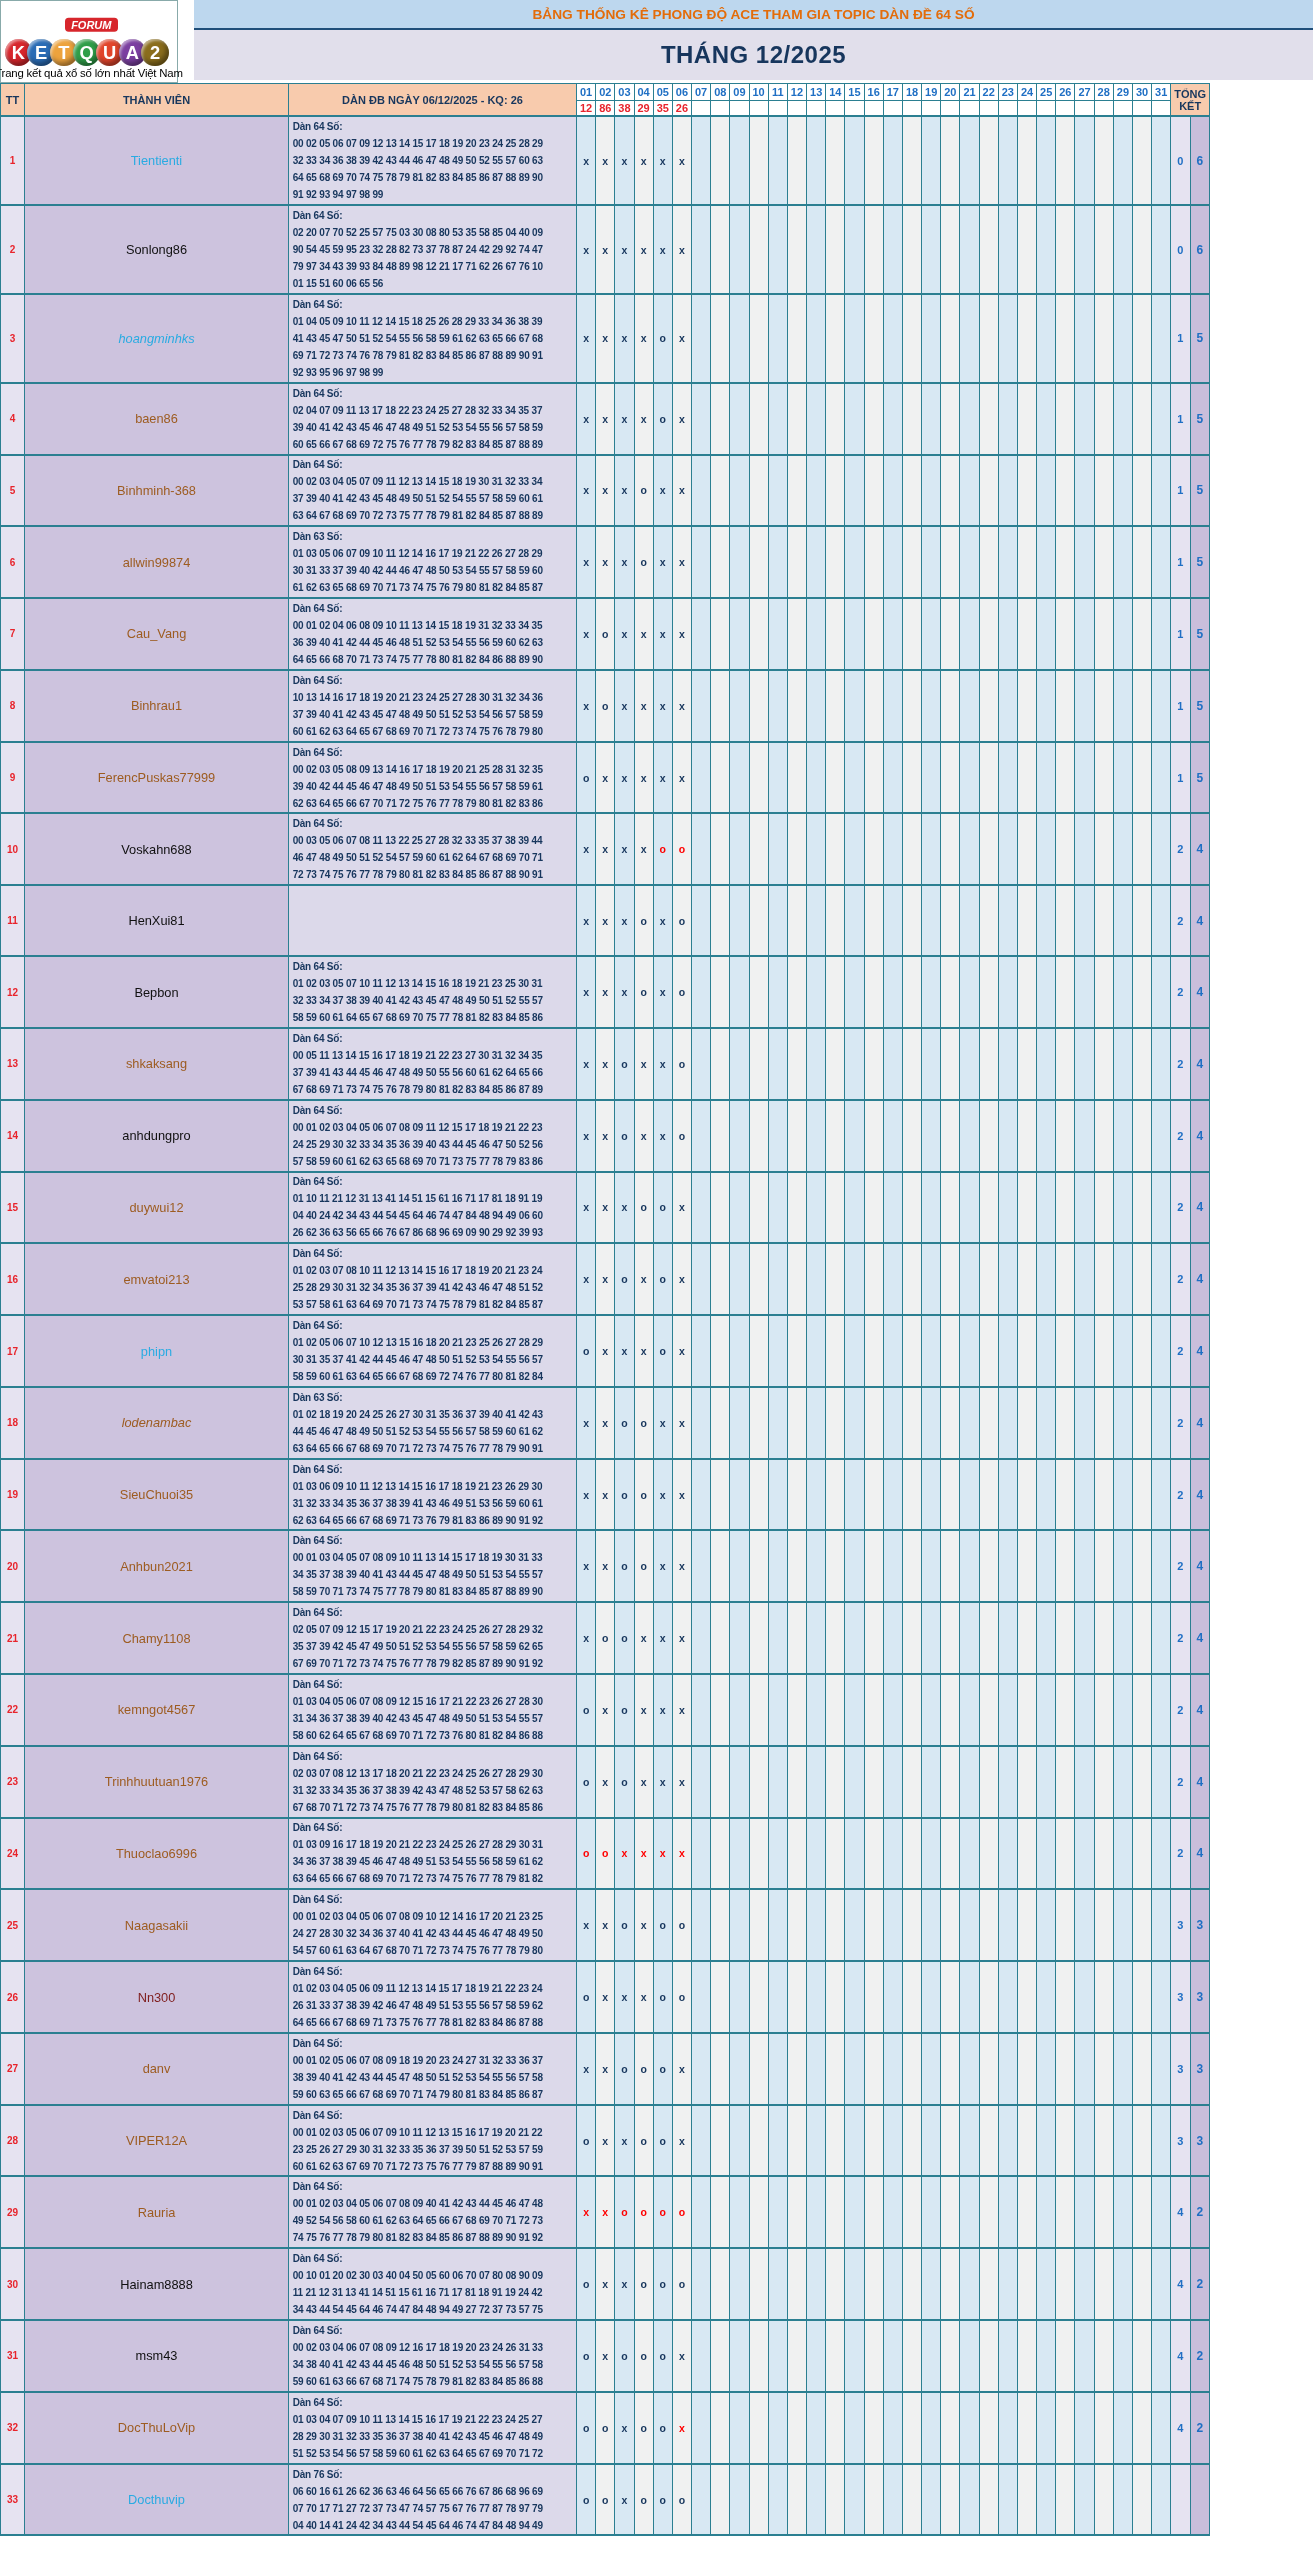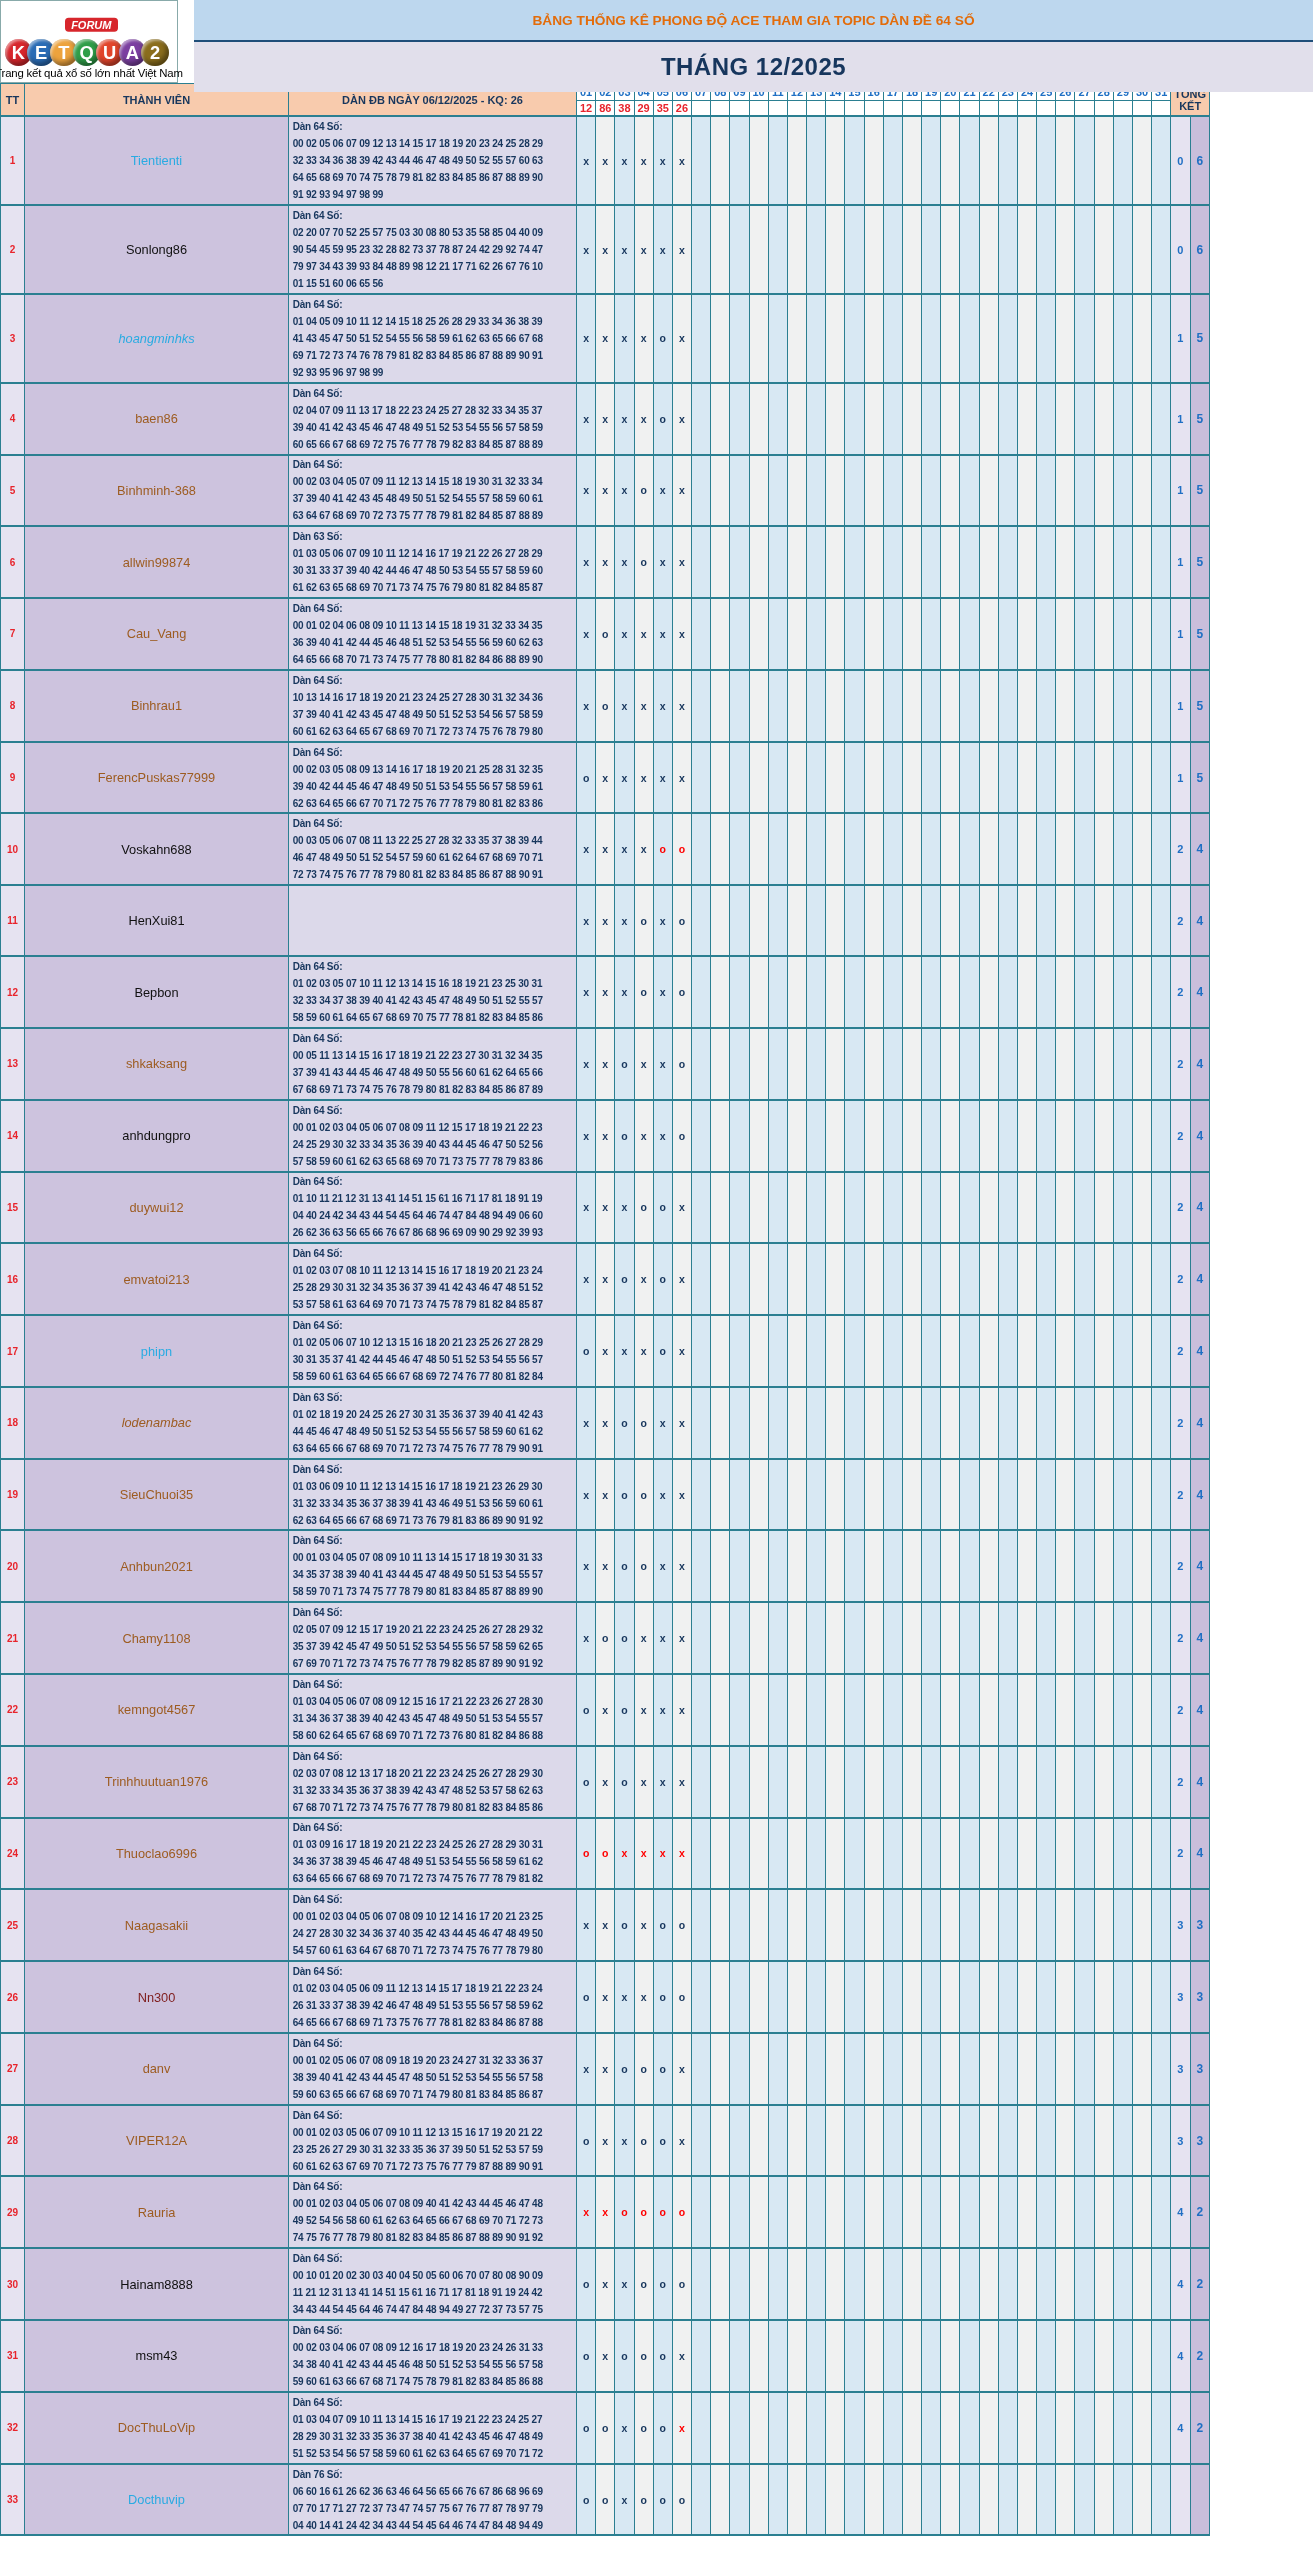--- a/index.html
+++ b/index.html
@@ -14,21 +14,21 @@
   .top{position:relative;height:83px;}
   .logo-box{position:absolute;left:0;top:0;width:178px;height:83px;background:#fff;border:1.8px solid #8aa;z-index:2;
     display:flex;flex-direction:column;justify-content:flex-end;align-items:center;padding:1.8px;}
   .letters{display:flex;align-items:center;margin-bottom:0.9px;}
   .letter{width:27.4px;height:27.4px;border-radius:50%;color:#fff;font-weight:bold;font-size:18.3px;
     display:flex;align-items:center;justify-content:center;margin-left:-4.6px;
     box-shadow:inset -2.7px -3.7px 5.5px rgba(0,0,0,.4), inset 1.8px 1.8px 2.7px rgba(255,255,255,.5);}
   .forum-badge{background:#d7262c;color:#fff;font-style:italic;font-weight:bold;font-size:11px;
     padding:0.9px 6.4px;border-radius:3.7px;margin-left:4.6px;transform:translateY(-7.3px);}
   .tagline{font-size:11.4px;color:#000;white-space:nowrap;letter-spacing:-0.2px;padding-bottom:0.9px;}
-  .title-bar{margin-left:194px;height:42px;background:var(--titleblue);border-bottom:2.7px solid #1f4e79;
+  .title-bar{margin-left:194px;height:30px;background:var(--titleblue);border-bottom:2.7px solid #1f4e79;
     display:flex;align-items:center;justify-content:center;color:var(--orange);font-weight:bold;font-size:13.7px;}
   .month-bar{margin-left:194px;height:50px;background:var(--monthlav);
     display:flex;align-items:center;justify-content:center;color:var(--navy);font-weight:bold;font-size:24px;letter-spacing:0.5px;}
   table{border-collapse:collapse;table-layout:fixed;width:1210px;}
   col.c-tt{width:24px;} col.c-name{width:264px;} col.c-nums{width:288px;}
   th,td{border:1.8px solid var(--teal);padding:0;overflow:hidden;}
   tbody td{border-top-width:2.7px;border-bottom-width:2.7px;}
   thead th{background:var(--peach);color:var(--navy);font-size:11px;font-weight:bold;}
   thead th.day{background:#fff;color:var(--blue);font-size:11px;height:17.4px;}
   thead td.kq{background:#fff;color:var(--red);font-weight:bold;font-size:11px;text-align:center;height:15.5px;}
@@ -1178,21 +1178,21 @@
         <td class="day s0"></td>
         <td class="tk1">2</td>
         <td class="tk2">4</td>
       </tr>
       <tr>
         <td class="tt">25</td>
         <td class="name"><span class="c-brown">Naagasakii</span></td>
         <td class="nums">
           <div>Dàn 64 Số:</div>
           <div>00 01 02 03 04 05 06 07 08 09 10 12 14 16 17 20 21 23 25</div>
-          <div>24 27 28 30 32 34 36 37 40 35 42 43 44 45 46 47 48 49 50</div>
+          <div>24 27 28 30 32 34 36 37 40 41 42 43 44 45 46 47 48 49 50</div>
           <div>54 57 60 61 63 64 67 68 70 71 72 73 74 75 76 77 78 79 80</div>
         </td>
         <td class="day s0">x</td>
         <td class="day s1">x</td>
         <td class="day s0">o</td>
         <td class="day s1">x</td>
         <td class="day s0">o</td>
         <td class="day s1">o</td>
         <td class="day s0"></td>
         <td class="day s1"></td>

